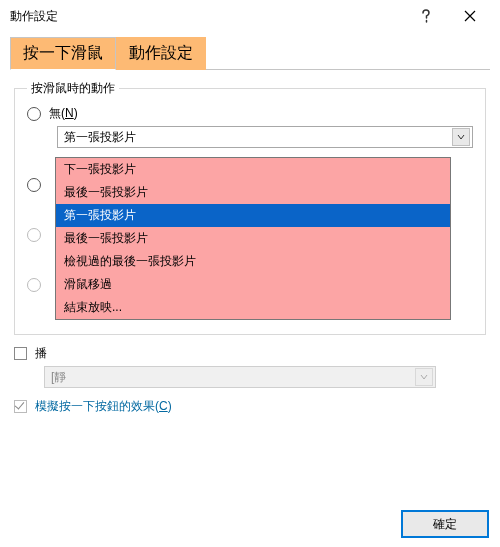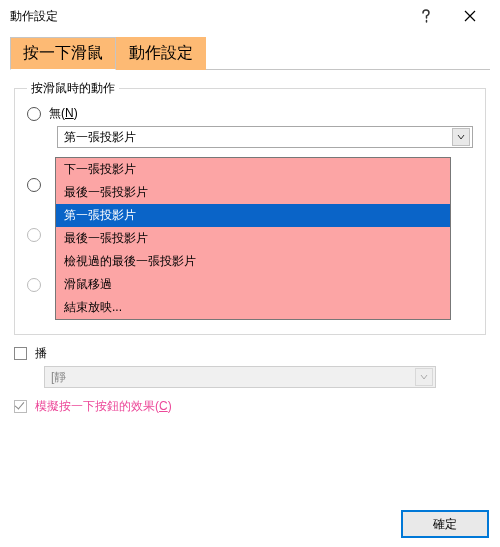--- a/index.html
+++ b/index.html
@@ -98,21 +98,21 @@
     content: "";
     position: absolute;
     left: 2px; top: -1px;
     width: 4px; height: 8px;
     border-right: 1.6px solid #888;
     border-bottom: 1.6px solid #888;
     transform: rotate(40deg);
   }
   .checkbox.disabled { border-color: #bbb; }
   .label { font-size: 12px; }
-  .label.disabled { color: #ec4899; }
+  .label.disabled { color: #0369a1; }
   .underline { text-decoration: underline; }
 
   .combo-row {
     margin: 4px 0 10px 30px;
     display: flex;
   }
   .combo {
     flex: 1;
     height: 22px;
     border: 1px solid #a8a8a8;

